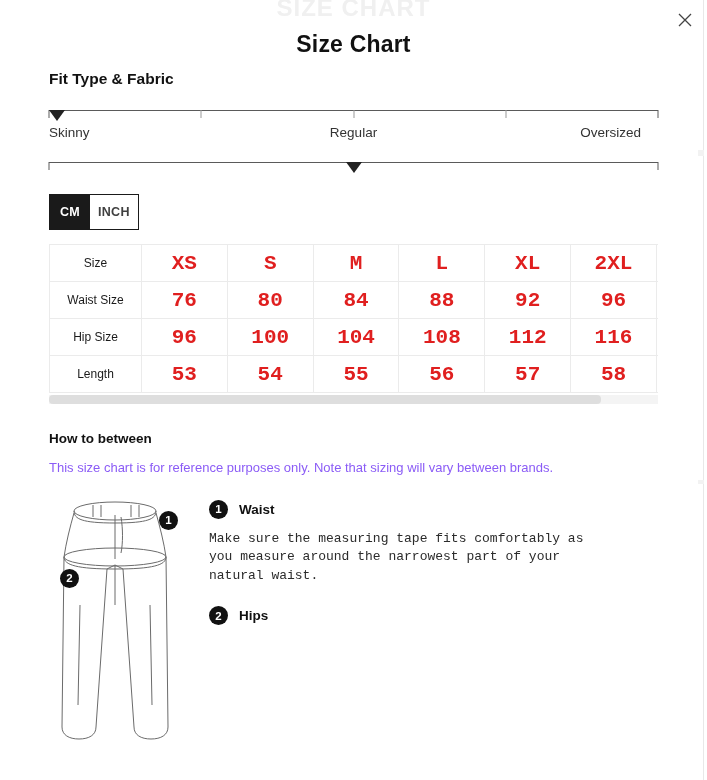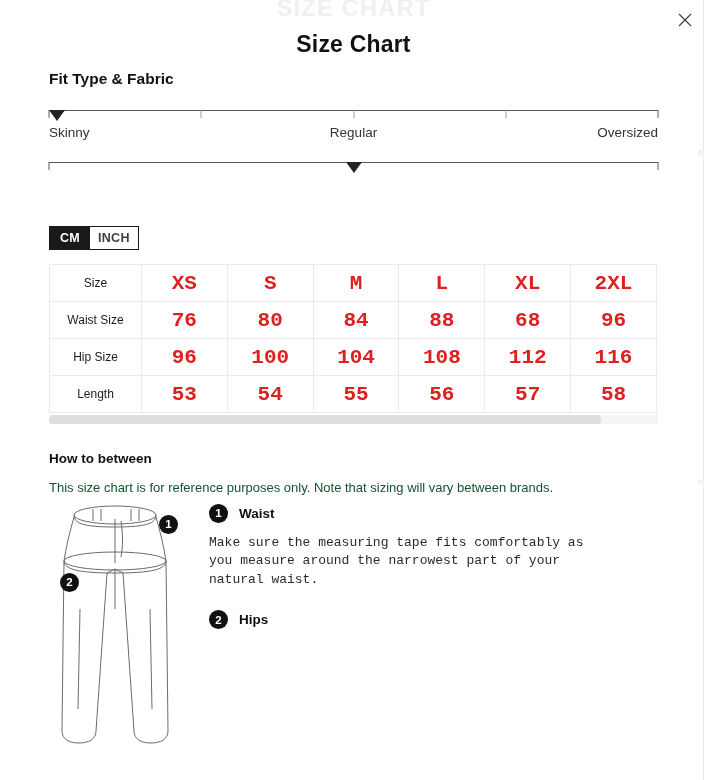--- a/index.html
+++ b/index.html
@@ -114,28 +114,28 @@
     margin-top: 14px;
   }
   .slider-labels span {
     position: absolute;
     font-size: 13.5px;
     color: #333333;
     white-space: nowrap;
   }
   .lbl-left  { left: 0; }
   .lbl-mid   { left: 50%; transform: translateX(-50%); }
-  .lbl-right { right: 0; }
+  .lbl-right { right: 17px; }
 
   
   .unit-toggle {
     display: inline-flex;
-    margin-top: 44px;
+    margin-top: 12px;
     border: 1px solid #1a1a1a;
-    height: 24px;
+    height: 36px;
     overflow: hidden;
   }
   .unit-opt {
     display: flex; align-items: center; justify-content: center;
     min-width: 40px;
     padding: 0 8px;
     font-size: 12.5px;
     font-weight: bold;
     cursor: pointer;
     letter-spacing: 0.3px;
@@ -204,22 +204,22 @@
   
   .howto { margin-top: 27px; }
   .howto-title {
     font-size: 13.5px;
     font-weight: bold;
     color: #111111;
     margin-bottom: 13px;
   }
   .howto-note {
     font-size: 13px;
-    color: #14532d;
-    margin-bottom: 2px;
+    color: #8b5cf6;
+    margin-bottom: 18px;
     line-height: 1.35;
   }
 
   .measure-row { display: flex; gap: 0; }
   .figure-col {
     width: 160px;
     flex: 0 0 160px;
     position: relative;
   }
   .steps-col { flex: 1; padding-top: 5px; }
@@ -336,21 +336,21 @@
               <td class="val head">XL</td>
               <td class="val head">2XL</td>
               <td class="spacer"></td>
             </tr>
             <tr>
               <td class="lbl">Waist Size</td>
               <td class="val">76</td>
               <td class="val">80</td>
               <td class="val">84</td>
               <td class="val">88</td>
-              <td class="val">68</td>
+              <td class="val">92</td>
               <td class="val">96</td>
               <td class="spacer"></td>
             </tr>
             <tr>
               <td class="lbl">Hip Size</td>
               <td class="val">96</td>
               <td class="val">100</td>
               <td class="val">104</td>
               <td class="val">108</td>
               <td class="val">112</td>

